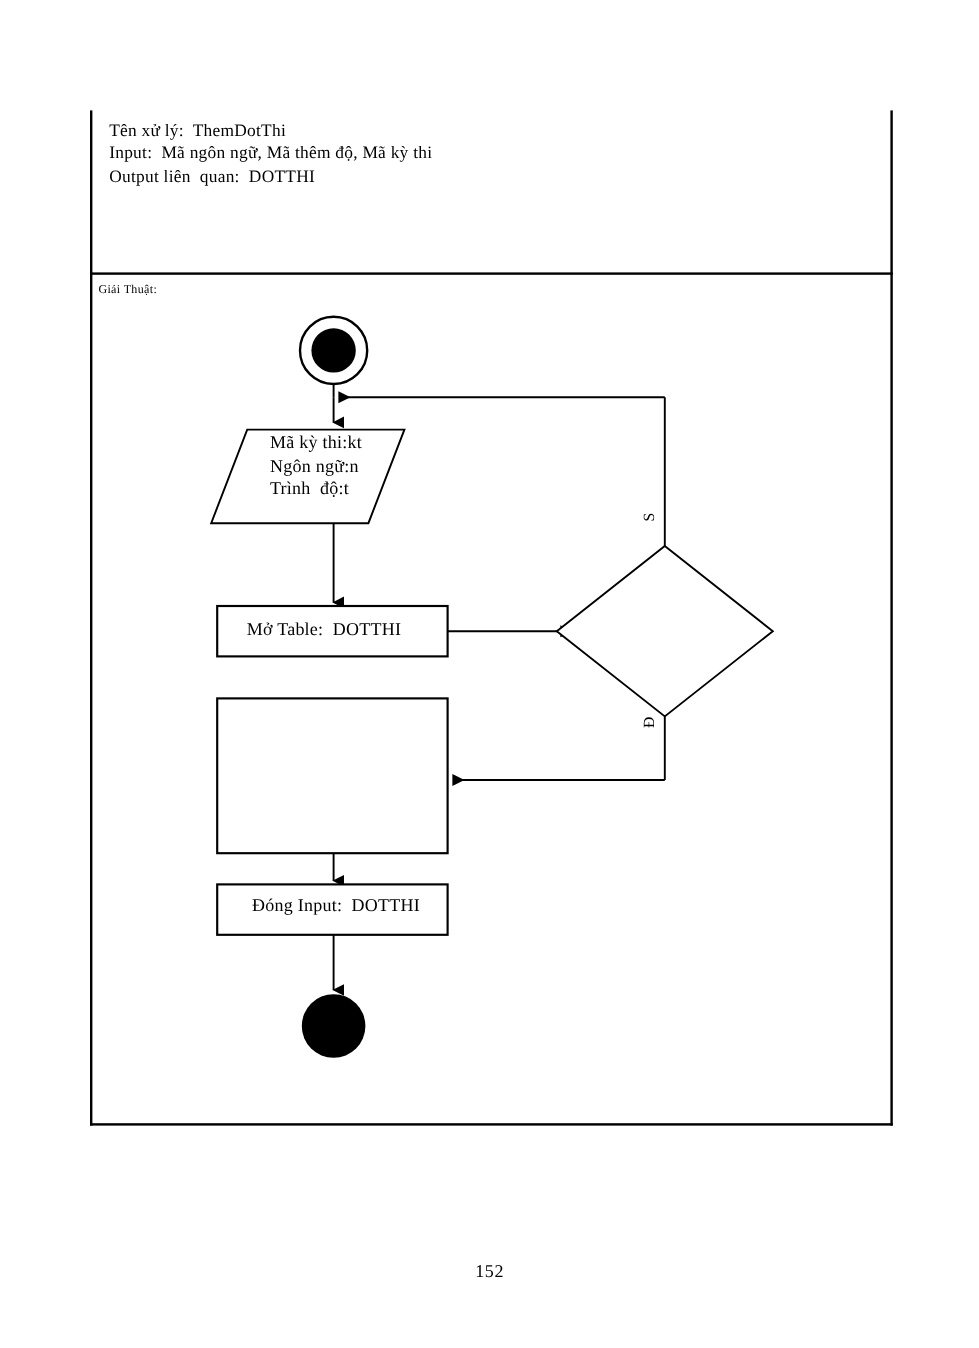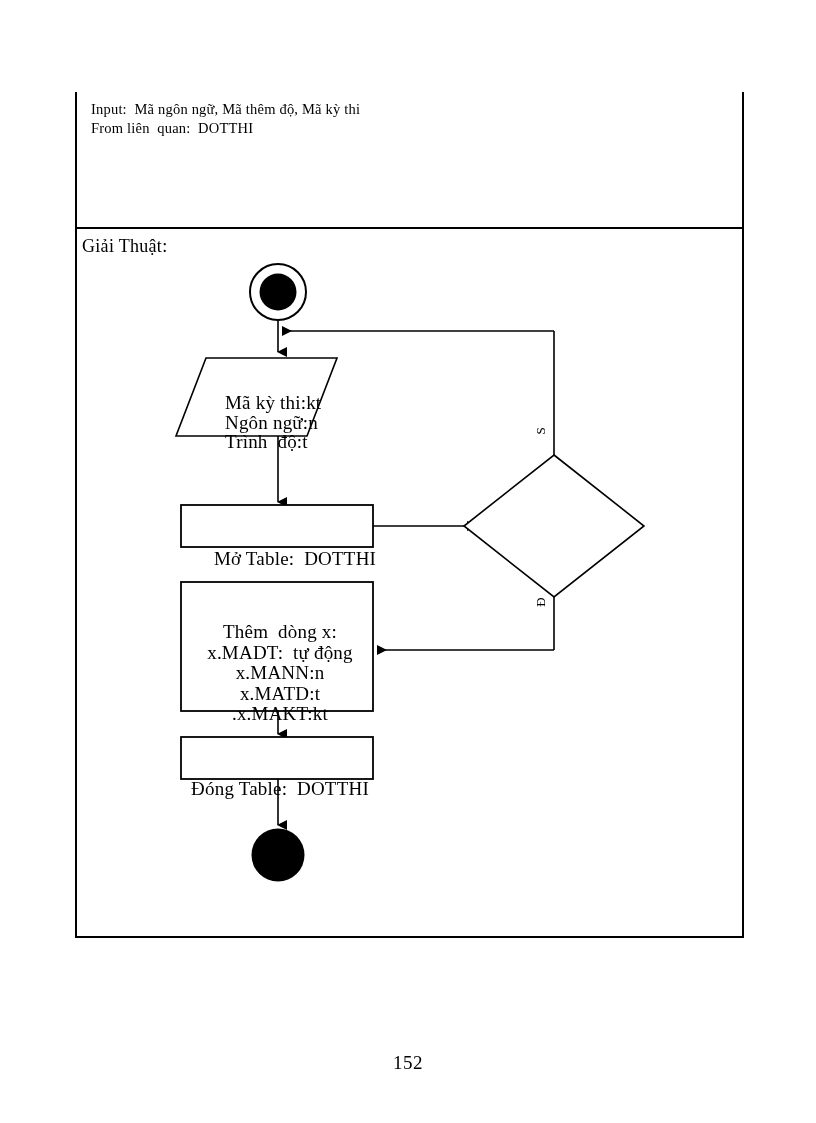--- a/index.html
+++ b/index.html
@@ -60,21 +60,21 @@
   }
   #header-block .hline {
     white-space: pre;
   }
 
   
   #algo-label {
     position: absolute;
     left: 82px;
     top: 236px;
-    font-size: 18px;
+    font-size: 10px;
     letter-spacing: 0.3px;
   }
 
   
   #flow-canvas {
     position: absolute;
     left: 75px;
     top: 227px;
     width: 669px;
     height: 711px;
@@ -84,37 +84,36 @@
     left: 0; top: 0;
     width: 669px;
     height: 711px;
     display: block;
   }
 
   
   .node-text {
     position: absolute;
     text-align: center;
-    font-size: 19px;
+    font-size: 15px;
     line-height: 19.5px;
     letter-spacing: 0.2px;
     color: #000;
     white-space: pre;
     pointer-events: none;
-    margin-top: 33px;
   }
 
   #txt-input {
     left: 150px;
     top: 133px;
     width: 160px;
     text-align: left;
   }
   #txt-open-table {
-    left: 125px;
+    left: 100px;
     top: 289px;
     width: 190px;
   }
   #txt-decision {
     left: 405px;
     top: 275px;
     width: 160px;
     line-height: 20px;
   }
   #txt-insert {
@@ -149,35 +148,36 @@
     transform-origin: center center;
   }
 
   
   #page-number {
     position: absolute;
     left: 0;
     top: 1052px;
     width: 816px;
     text-align: center;
-    font-size: 19px;
+    font-size: 15px;
     letter-spacing: 0.5px;
   }
 </style>
 </head>
 <body>
 
 <div id="page">
 
   <div id="spec-box"></div>
   <div id="spec-divider"></div>
 
   <div id="header-block">
+    <div class="hline">Tên xử lý:  ThemDotThi</div>
     <div class="hline">Input:  Mã ngôn ngữ, Mã thêm độ, Mã kỳ thi</div>
-    <div class="hline">From liên  quan:  DOTTHI</div>
+    <div class="hline">Output liên  quan:  DOTTHI</div>
   </div>
 
   <div id="algo-label">Giải Thuật:</div>
 
   <div id="flow-canvas">
 
     <svg id="flow-svg" viewBox="0 0 669 711" xmlns="http://www.w3.org/2000/svg">
       <defs>
         <marker id="arrow-down" markerWidth="12" markerHeight="12" refX="5" refY="9" orient="auto" markerUnits="userSpaceOnUse">
           <path d="M0,0 L10,0 L5,10 z" fill="#000"></path>
@@ -227,27 +227,22 @@
       <circle cx="203" cy="628" r="26.5" fill="#000000"></circle>
     </svg>
 
     <div class="node-text" id="txt-input">Mã kỳ thi:kt
 Ngôn ngữ:n
 Trình  độ:t</div>
 
     <div class="node-text" id="txt-open-table">Mở Table:  DOTTHI</div>
 
 
-    <div class="node-text" id="txt-insert">Thêm  dòng x:
-x.MADT:  tự động
-x.MANN:n
-x.MATD:t
-.x.MAKT:kt</div>
-
-    <div class="node-text" id="txt-close-table">Đóng Table:  DOTTHI</div>
+
+    <div class="node-text" id="txt-close-table">Đóng Input:  DOTTHI</div>
 
     <div class="branch-label" id="label-false">S</div>
 
     <div class="branch-label" id="label-true">Đ</div>
   </div>
 
   <div id="page-number">152</div>
 
 </div>
 

